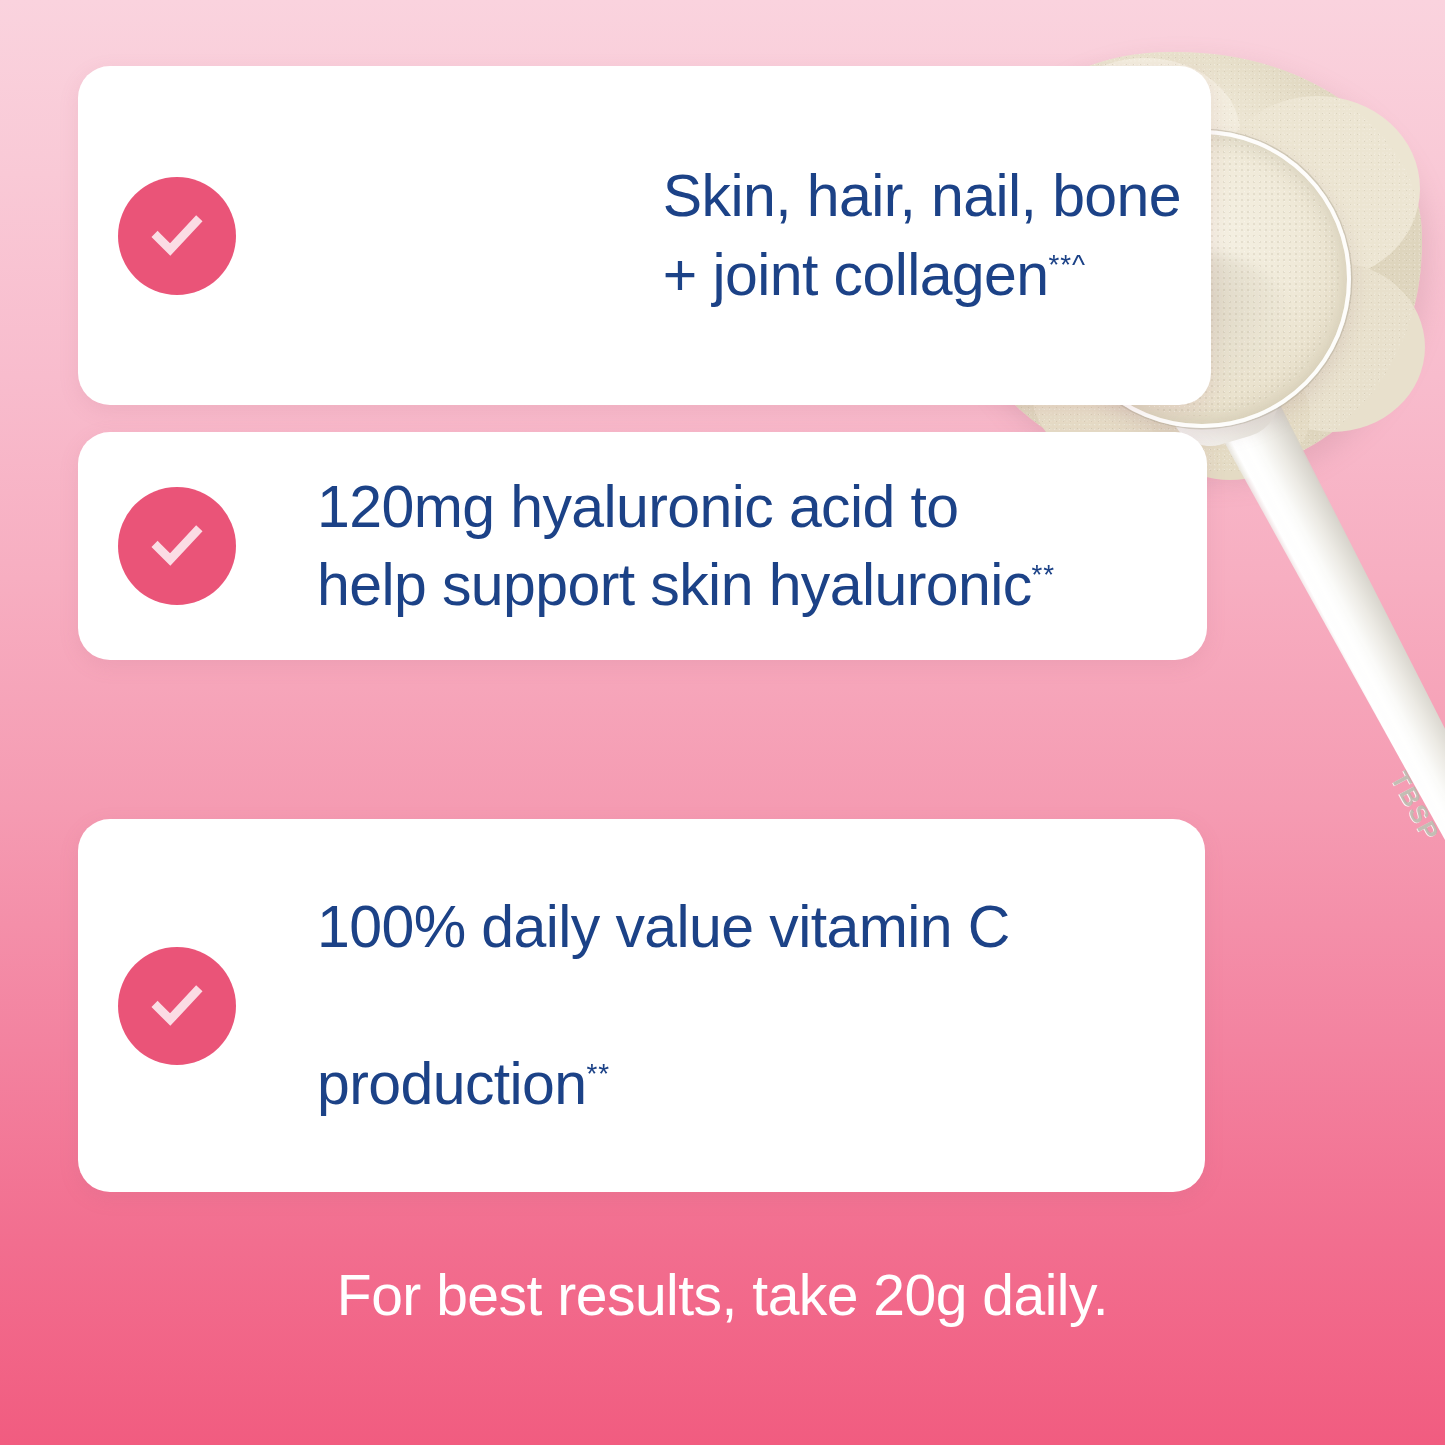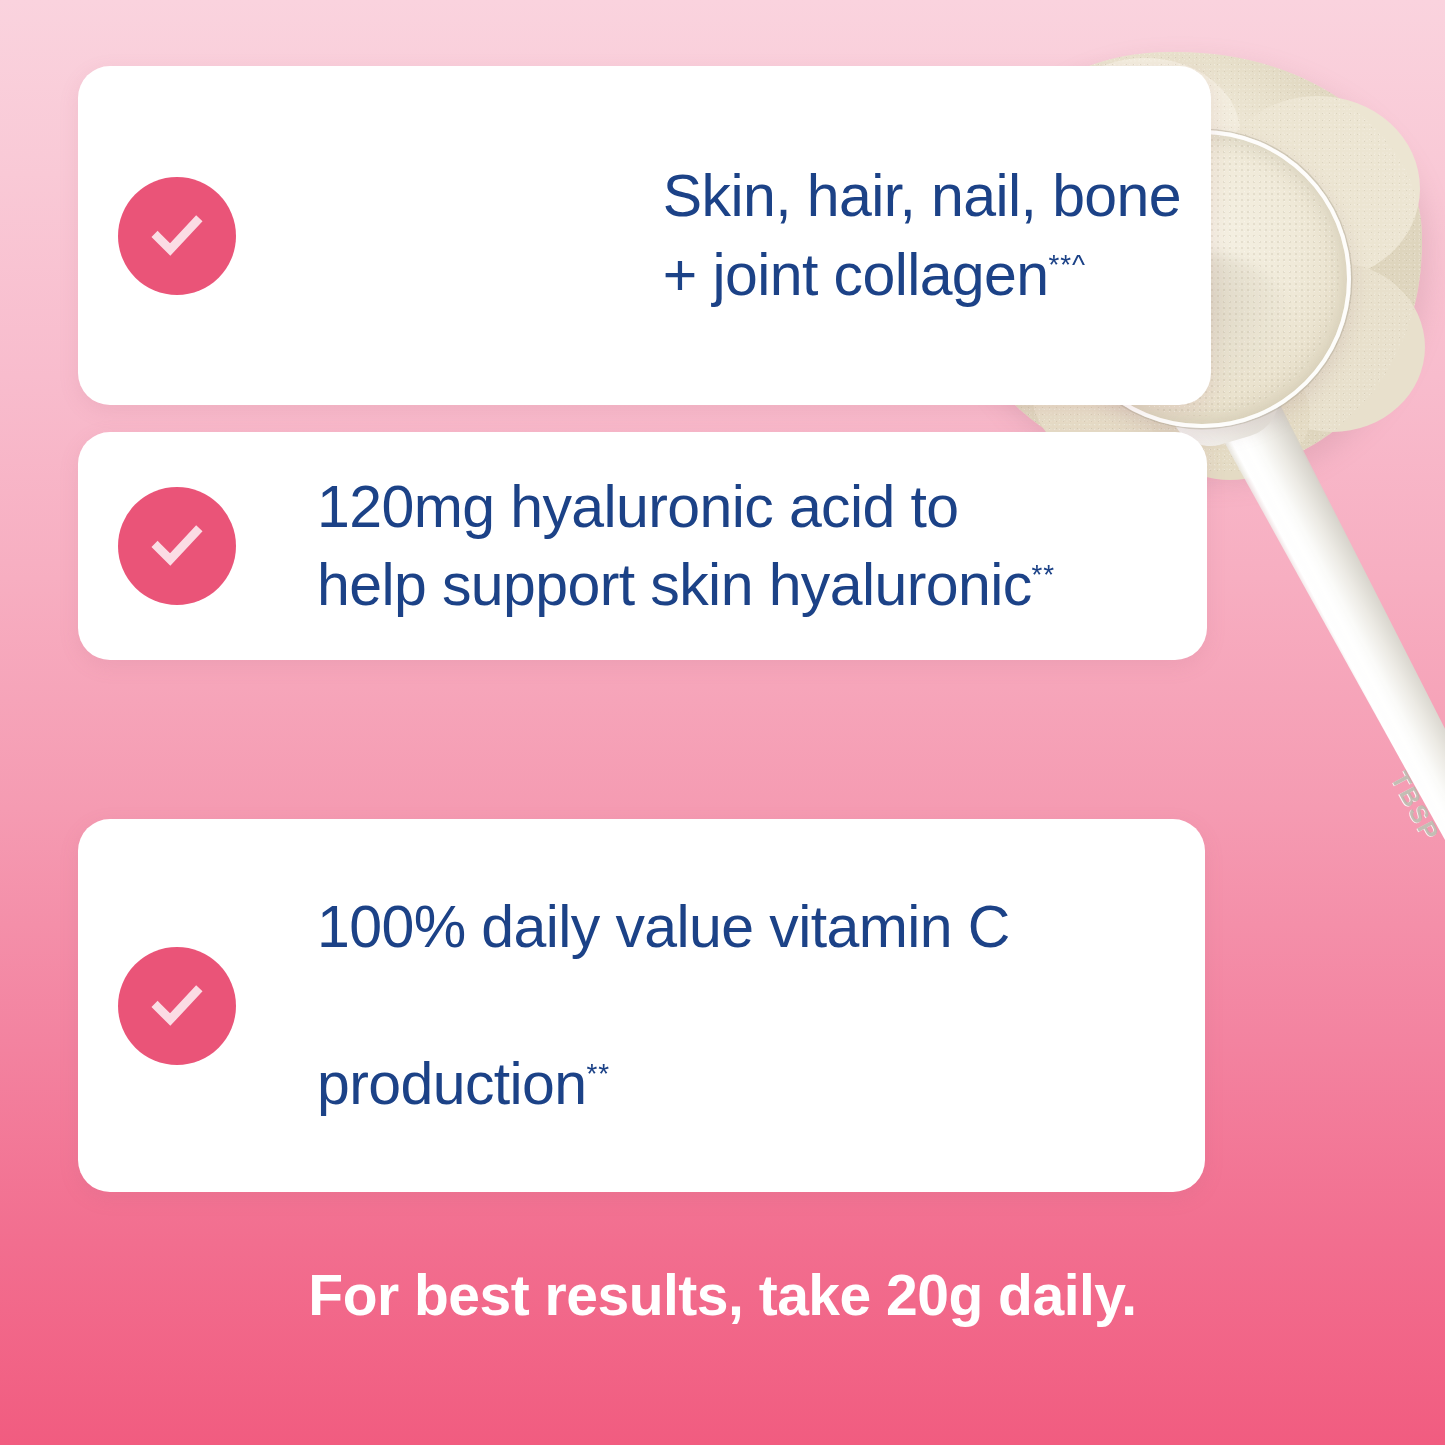--- a/index.html
+++ b/index.html
@@ -210,21 +210,21 @@
 
   
   #footer-note {
     position: absolute;
     left: 0;
     right: 0;
     top: 1262px;
     text-align: center;
     color: #ffffff;
     font-size: 57px;
-    font-weight: 700;
+    font-weight: 400;
     letter-spacing: -0.5px;
   }
 </style>
 </head>
 <body>
 
 <div id="stage">
 
   <div class="photo-layer">
     <div class="powder-mound"></div>

